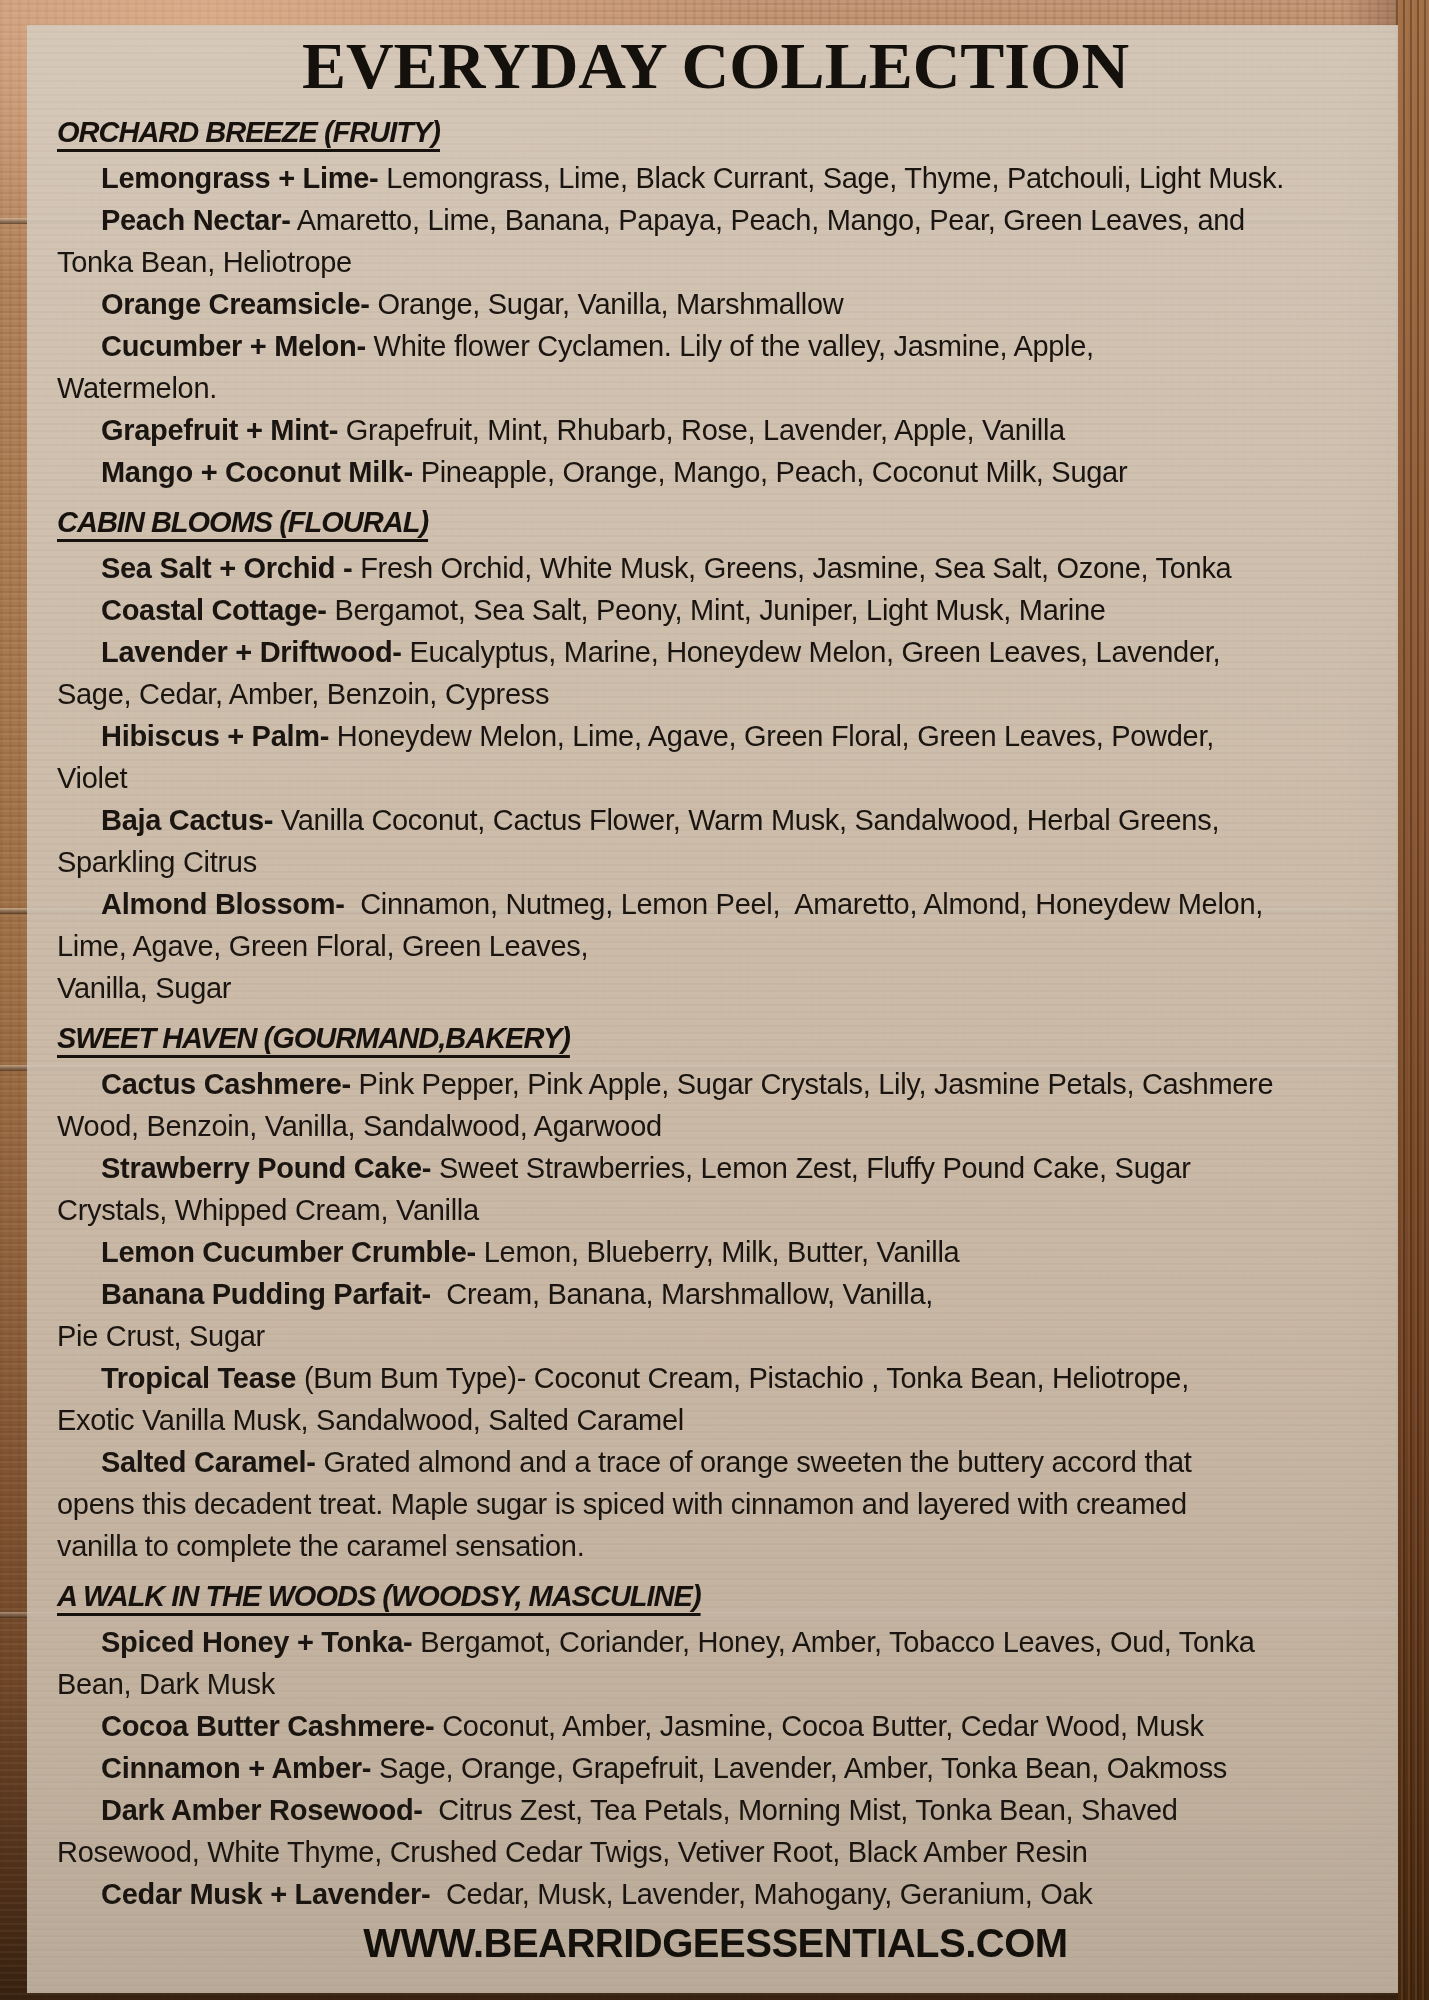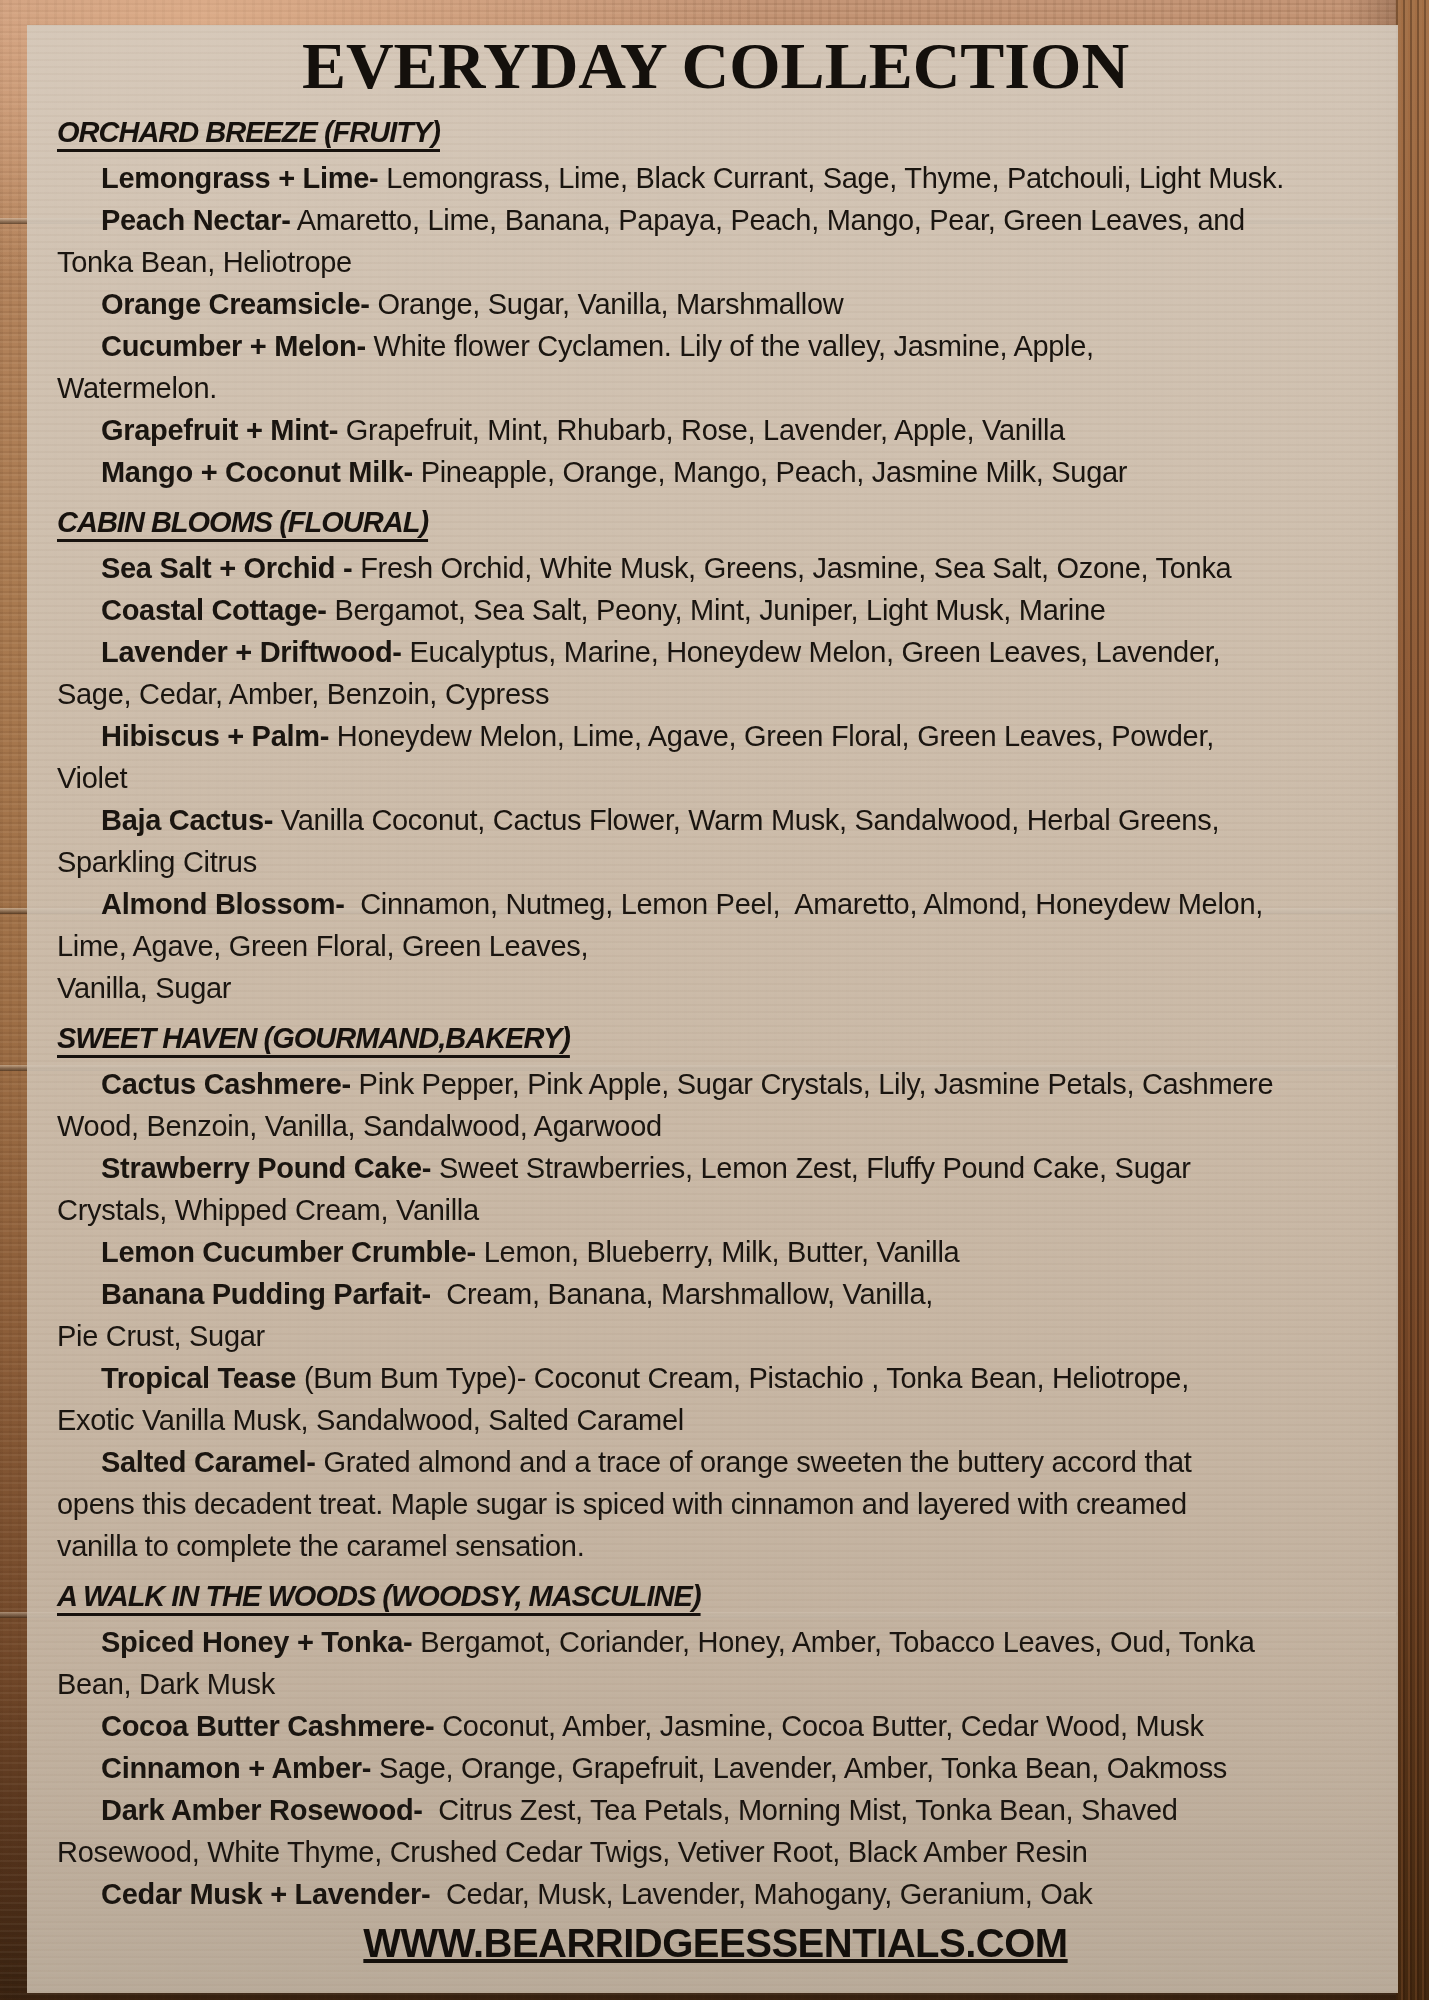--- a/index.html
+++ b/index.html
@@ -47,21 +47,20 @@
   }
   .item {
     margin:0; font-size:29px; line-height:42px; letter-spacing:-0.3px;
     white-space:pre-wrap; color:#1a1510;
   }
   .item .nm { font-weight:bold;margin-left:44px; }
   .footer {
     margin-top:4px; text-align:center;
     font-size:40px; line-height:48px; font-weight:bold; letter-spacing:-0.5px;
     color:#14100c;
-    text-decoration:underline;
   }
 </style>
 </head>
 <body>
 
 <div class="wood">
   <div class="joint" style="top:218px"></div>
   <div class="joint" style="top:908px"></div>
   <div class="joint" style="top:1065px"></div>
   <div class="joint" style="top:1612px"></div>
@@ -79,21 +78,21 @@
   <p class="item"><b class="nm">Peach Nectar-</b><span class="ds"> Amaretto, Lime, Banana, Papaya, Peach, Mango, Pear, Green Leaves, and
 Tonka Bean, Heliotrope</span></p>
 
   <p class="item"><b class="nm">Orange Creamsicle-</b><span class="ds"> Orange, Sugar, Vanilla, Marshmallow</span></p>
 
   <p class="item"><b class="nm">Cucumber + Melon-</b><span class="ds"> White flower Cyclamen. Lily of the valley, Jasmine, Apple,
 Watermelon.</span></p>
 
   <p class="item"><b class="nm">Grapefruit + Mint-</b><span class="ds"> Grapefruit, Mint, Rhubarb, Rose, Lavender, Apple, Vanilla</span></p>
 
-  <p class="item"><b class="nm">Mango + Coconut Milk-</b><span class="ds"> Pineapple, Orange, Mango, Peach, Jasmine Milk, Sugar</span></p>
+  <p class="item"><b class="nm">Mango + Coconut Milk-</b><span class="ds"> Pineapple, Orange, Mango, Peach, Coconut Milk, Sugar</span></p>
 </div>
   </section>
 
   <section class="section">
     <h2 class="heading">CABIN BLOOMS (FLOURAL)</h2>
     <div class="items">
   <p class="item"><b class="nm">Sea Salt + Orchid -</b><span class="ds"> Fresh Orchid, White Musk, Greens, Jasmine, Sea Salt, Ozone, Tonka</span></p>
 
   <p class="item"><b class="nm">Coastal Cottage-</b><span class="ds"> Bergamot, Sea Salt, Peony, Mint, Juniper, Light Musk, Marine</span></p>
 

